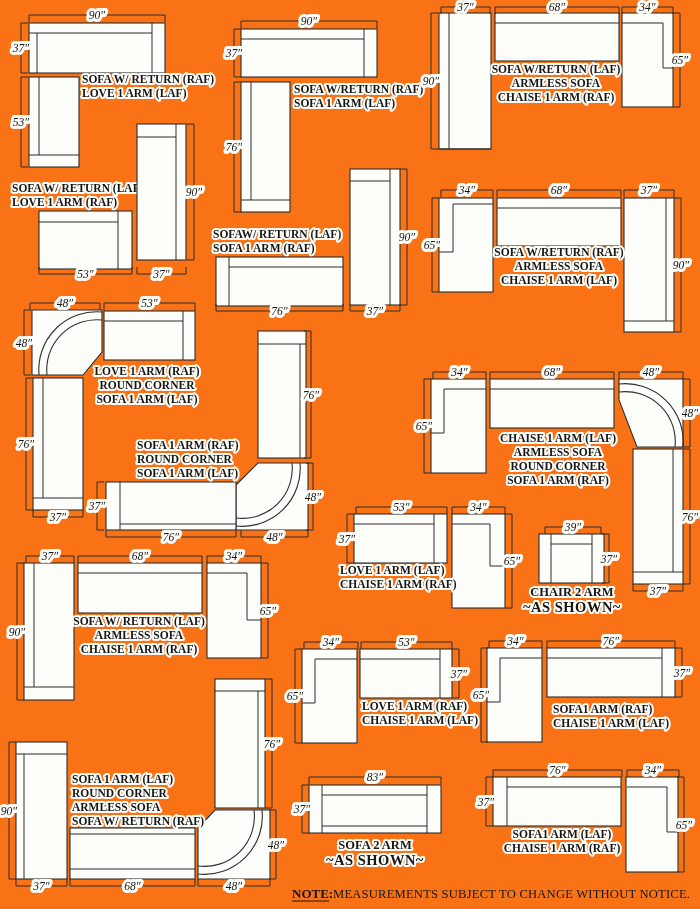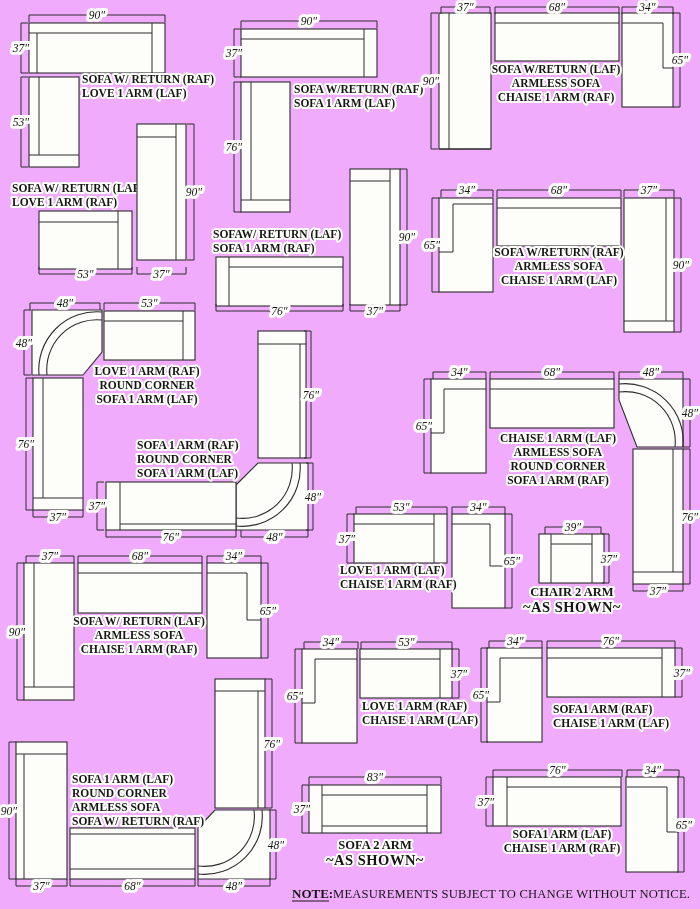--- a/index.html
+++ b/index.html
@@ -1,16 +1,16 @@
 <!DOCTYPE html>
 <html><head>
 <meta charset="utf-8">
 <style>
   html,body{margin:0;padding:0;background:#fdfdfa;}
-  .sheet{position:relative;width:700px;height:909px;background:#f0abfc;overflow:hidden;}
+  .sheet{position:relative;width:700px;height:909px;background:#f97316;overflow:hidden;}
   svg{display:block;}
   .pc{fill:#fdfdfa;stroke:#2d2d2d;stroke-width:1.1;}
   .in{fill:none;stroke:#2d2d2d;stroke-width:1;}
   .arc{fill:none;stroke:#2d2d2d;stroke-width:1.1;}
   .dim line{stroke:#2d2d2d;stroke-width:1;}
   .dim text{font:italic 11.5px "Liberation Serif",serif;fill:#161616;text-anchor:middle;
             dominant-baseline:central;paint-order:stroke;stroke:#fdfdfa;stroke-width:6;stroke-linejoin:round;}
   .nm{font:bold 11.5px "Liberation Serif",serif;fill:#161616;paint-order:stroke;stroke:#fdfdfa;stroke-width:4;stroke-linejoin:round;}
   .s{text-anchor:start;}
   .m{text-anchor:middle;}

